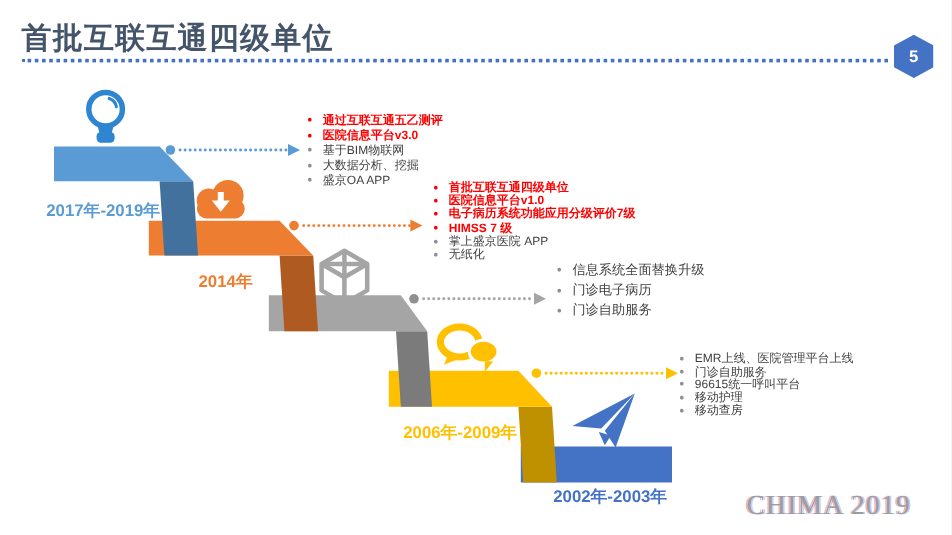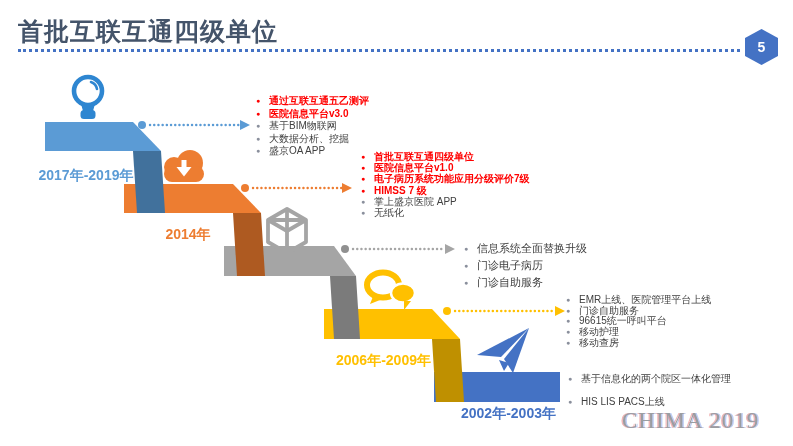--- a/index.html
+++ b/index.html
@@ -36,21 +36,21 @@
   
   ul.milestones{list-style:none;margin:0;padding:0;position:absolute;}
   ul.milestones li{display:flex;color:#404040;}
   ul.milestones li .bullet{width:13px;flex:0 0 13px;color:#8a8f9c;font-size:7px;display:flex;align-items:center;justify-content:flex-start;}
   ul.milestones li.hl{color:#FF0000;font-weight:bold;}
   ul.milestones li.hl .bullet{color:#FF0000;}
   .list-1{left:256px;top:95px;font-size:10px;}
   .list-1 li{line-height:12.5px;}
   .list-2{left:361px;top:151px;font-size:10px;}
   .list-2 li{line-height:11.2px;}
-  .list-3{left:464px;top:243px;font-size:11px;}
+  .list-3{left:464px;top:220px;font-size:11px;}
   .list-3 li{line-height:11.5px;margin-bottom:5.5px;}
   .list-4{left:566px;top:295px;font-size:10px;}
   .list-4 li{line-height:10.7px;}
   .list-5{left:568px;top:373px;font-size:10px;}
   .list-5 li{line-height:11px;margin-bottom:12px;}
   
   .footer-mark{
     left:622px;top:408px;font-family:"Liberation Serif","DejaVu Serif",serif;
     font-size:23px;color:#9a9da2;letter-spacing:1px;
     text-shadow:-1.5px 0 0 rgba(222,90,90,.45),1.5px 0 0 rgba(90,130,230,.4);
@@ -218,25 +218,15 @@
       </li>
       <li>
         <span class="bullet">●</span>
         <span>移动护理</span>
       </li>
       <li>
         <span class="bullet">●</span>
         <span>移动查房</span>
       </li>
     </ul>
-  <ul class="milestones list-5">
-      <li>
-        <span class="bullet">●</span>
-        <span>基于信息化的两个院区一体化管理</span>
-      </li>
-      <li>
-        <span class="bullet">●</span>
-        <span>HIS  LIS  PACS上线</span>
-      </li>
-    </ul>
 
   <div class="abs footer-mark">CHIMA 2019</div>
 </div>
 
 </body></html>

